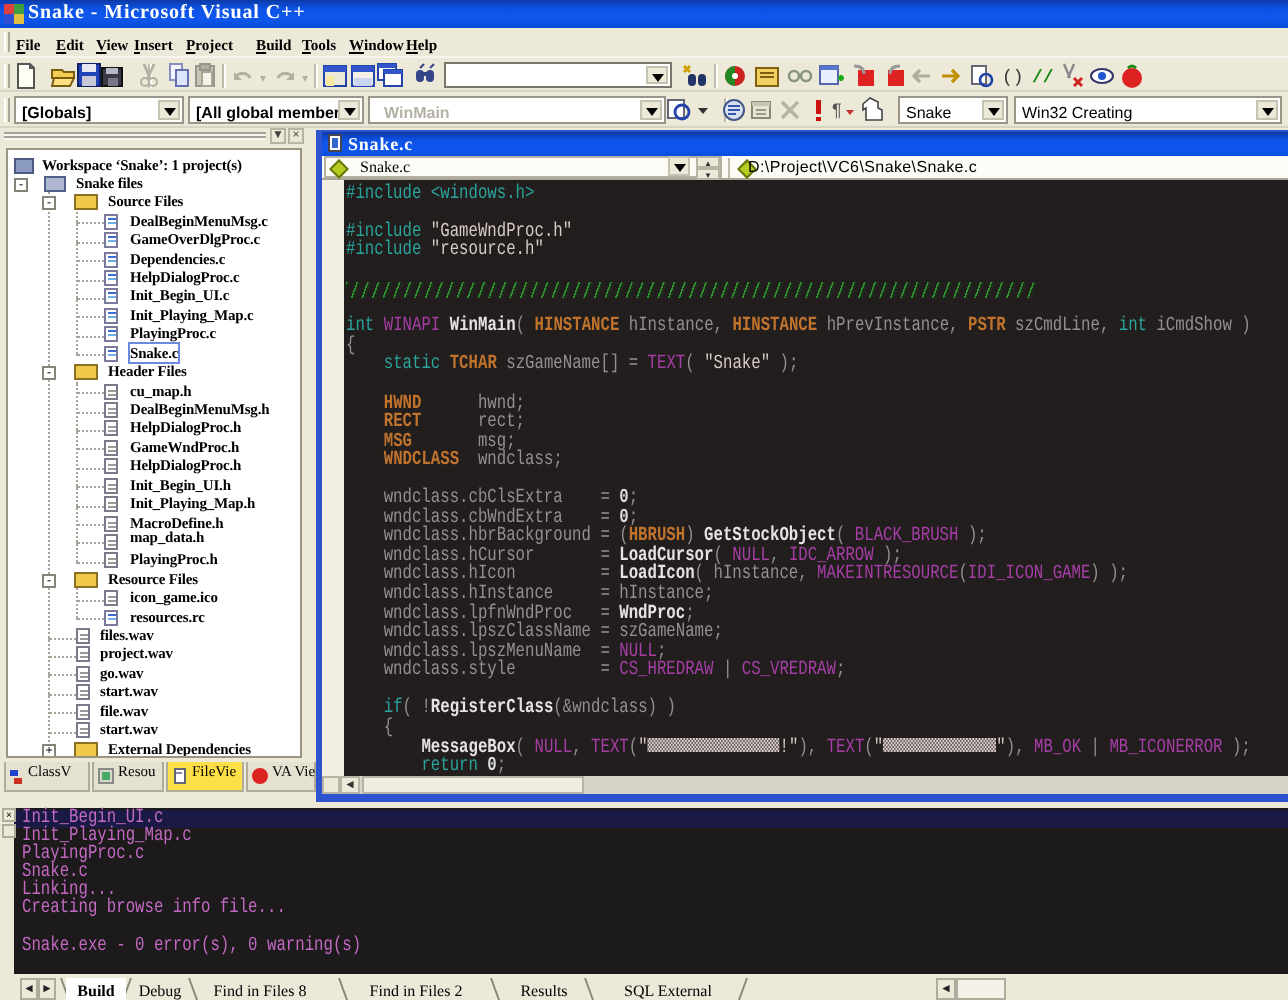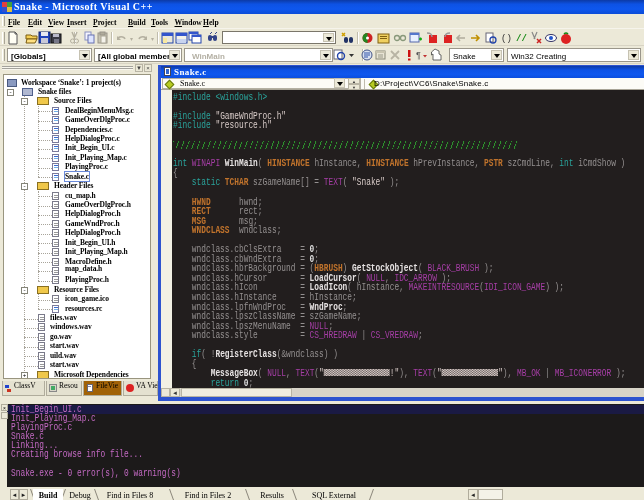--- a/index.html
+++ b/index.html
@@ -355,21 +355,21 @@
         <span class="trow" style="left:50px;top:106.1px">Header Files</span>
 <span class="ticon" style="left:48px;top:116.5px;background:#fff;border:1px solid #7a7a8a;width:7px;height:8px">
           <span style="position:absolute;left:1px;top:2px;width:4px;height:1px;background:#999"></span>
           <span style="position:absolute;left:1px;top:4px;width:4px;height:1px;background:#999"></span>
         </span>
         <span class="trow" style="left:61px;top:115.5px">cu_map.h</span>
 <span class="ticon" style="left:48px;top:126.0px;background:#fff;border:1px solid #7a7a8a;width:7px;height:8px">
           <span style="position:absolute;left:1px;top:2px;width:4px;height:1px;background:#999"></span>
           <span style="position:absolute;left:1px;top:4px;width:4px;height:1px;background:#999"></span>
         </span>
-        <span class="trow" style="left:61px;top:125.0px">GameOverDlgProc.h</span>
+        <span class="trow" style="left:61px;top:125.0px">DealBeginMenuMsg.h</span>
 <span class="ticon" style="left:48px;top:135.4px;background:#fff;border:1px solid #7a7a8a;width:7px;height:8px">
           <span style="position:absolute;left:1px;top:2px;width:4px;height:1px;background:#999"></span>
           <span style="position:absolute;left:1px;top:4px;width:4px;height:1px;background:#999"></span>
         </span>
         <span class="trow" style="left:61px;top:134.4px">HelpDialogProc.h</span>
 <span class="ticon" style="left:48px;top:144.8px;background:#fff;border:1px solid #7a7a8a;width:7px;height:8px">
           <span style="position:absolute;left:1px;top:2px;width:4px;height:1px;background:#999"></span>
           <span style="position:absolute;left:1px;top:4px;width:4px;height:1px;background:#999"></span>
         </span>
         <span class="trow" style="left:61px;top:143.8px">GameWndProc.h</span>
@@ -418,48 +418,48 @@
         <span class="trow" style="left:61px;top:228.6px">resources.rc</span>
 <span class="ticon" style="left:34px;top:239.0px;background:#fff;border:1px solid #7a7a8a;width:7px;height:8px">
           <span style="position:absolute;left:1px;top:2px;width:4px;height:1px;background:#999"></span>
           <span style="position:absolute;left:1px;top:4px;width:4px;height:1px;background:#999"></span>
         </span>
         <span class="trow" style="left:46px;top:238.0px">files.wav</span>
 <span class="ticon" style="left:34px;top:248.4px;background:#fff;border:1px solid #7a7a8a;width:7px;height:8px">
           <span style="position:absolute;left:1px;top:2px;width:4px;height:1px;background:#999"></span>
           <span style="position:absolute;left:1px;top:4px;width:4px;height:1px;background:#999"></span>
         </span>
-        <span class="trow" style="left:46px;top:247.4px">windows.wav</span>
+        <span class="trow" style="left:46px;top:247.4px">project.wav</span>
 <span class="ticon" style="left:34px;top:257.8px;background:#fff;border:1px solid #7a7a8a;width:7px;height:8px">
           <span style="position:absolute;left:1px;top:2px;width:4px;height:1px;background:#999"></span>
           <span style="position:absolute;left:1px;top:4px;width:4px;height:1px;background:#999"></span>
         </span>
         <span class="trow" style="left:46px;top:256.8px">go.wav</span>
 <span class="ticon" style="left:34px;top:267.3px;background:#fff;border:1px solid #7a7a8a;width:7px;height:8px">
           <span style="position:absolute;left:1px;top:2px;width:4px;height:1px;background:#999"></span>
           <span style="position:absolute;left:1px;top:4px;width:4px;height:1px;background:#999"></span>
         </span>
         <span class="trow" style="left:46px;top:266.3px">start.wav</span>
 <span class="ticon" style="left:34px;top:276.7px;background:#fff;border:1px solid #7a7a8a;width:7px;height:8px">
           <span style="position:absolute;left:1px;top:2px;width:4px;height:1px;background:#999"></span>
           <span style="position:absolute;left:1px;top:4px;width:4px;height:1px;background:#999"></span>
         </span>
-        <span class="trow" style="left:46px;top:275.7px">uild.wav</span>
+        <span class="trow" style="left:46px;top:275.7px">file.wav</span>
 <span class="ticon" style="left:34px;top:286.1px;background:#fff;border:1px solid #7a7a8a;width:7px;height:8px">
           <span style="position:absolute;left:1px;top:2px;width:4px;height:1px;background:#999"></span>
           <span style="position:absolute;left:1px;top:4px;width:4px;height:1px;background:#999"></span>
         </span>
         <span class="trow" style="left:46px;top:285.1px">start.wav</span>
 <span class="ebox" style="left:17px;top:296.5px">+</span>
         <span class="ticon" style="left:33px;top:295.5px;width:12px;height:8px;background:#f0c84a;border:1px solid #8a7020"></span>
-        <span class="trow" style="left:50px;top:294.5px">Microsoft Dependencies</span>
+        <span class="trow" style="left:50px;top:294.5px">External Dependencies</span>
 </div>
   <div class="ptab" style="left:2px;width:43px;padding-left:11px"><span style="position:absolute;left:2px;top:4px;width:4px;height:3px;background:#2244cc"></span><span style="position:absolute;left:4px;top:8px;width:4px;height:3px;background:#cc3322"></span>ClassV</div>
   <div class="ptab" style="left:46px;width:36px;padding-left:12px"><span style="position:absolute;left:2px;top:3px;width:8px;height:8px;background:#d8d4c8;border:1px solid #888;"></span><span style="position:absolute;left:4px;top:5px;width:4px;height:4px;background:#44aa66"></span>Resou</div>
-  <div class="ptab" style="left:83px;width:39px;background:#a16207;padding-left:12px"><span style="position:absolute;left:3px;top:3px;width:6px;height:8px;background:#fff;border:1px solid #667"></span><span style="position:absolute;left:4px;top:5px;width:3px;height:1px;background:#88a"></span>FileVie</div>
+  <div class="ptab" style="left:83px;width:39px;background:#fde047;padding-left:12px"><span style="position:absolute;left:3px;top:3px;width:6px;height:8px;background:#fff;border:1px solid #667"></span><span style="position:absolute;left:4px;top:5px;width:3px;height:1px;background:#88a"></span>FileVie</div>
   <div class="ptab" style="left:123px;width:35px;padding-left:12px"><span style="position:absolute;left:2px;top:3px;width:8px;height:8px;border-radius:50%;background:#dd2222"></span>VA Vie</div>
 </div>
 
 <div id="ed" class="abs">
   <div id="edtitle">
     <span style="position:absolute;left:3px;top:1px;width:7px;height:9px;background:#fff;border:1px solid #445"></span>
     <span style="position:absolute;left:5px;top:3px;width:3px;height:5px;background:#3366cc"></span>
     <span style="position:absolute;left:13px;top:1px;letter-spacing:0.4px">Snake.c</span>
   </div>
   <div id="ednav">

